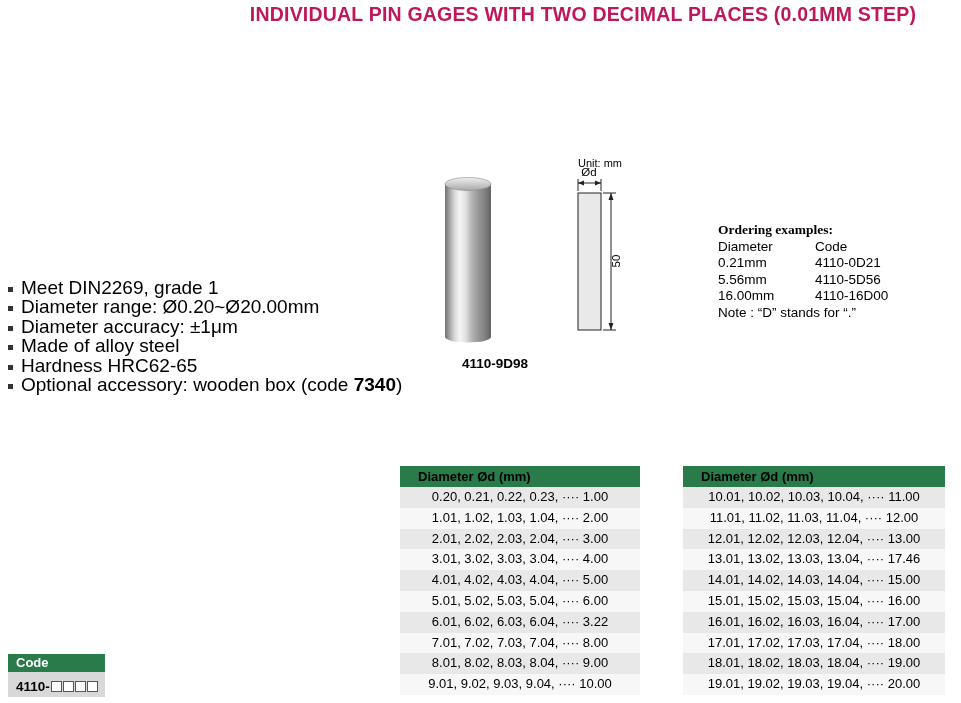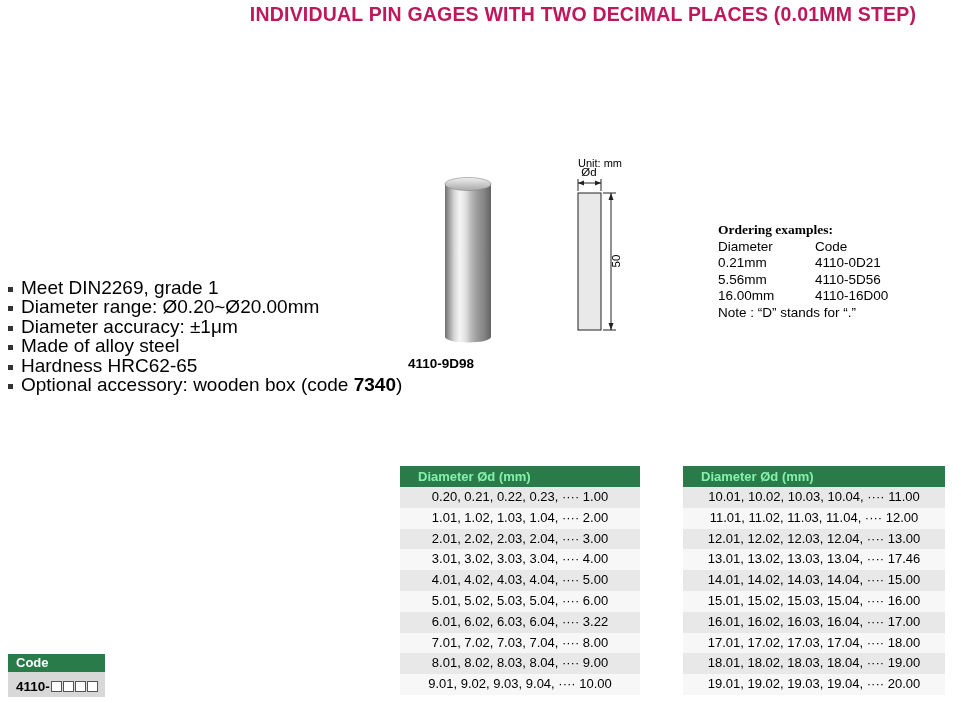--- a/index.html
+++ b/index.html
@@ -13,38 +13,38 @@
     position:absolute;left:208px;top:3px;width:750px;text-align:center;
     font-size:19.5px;font-weight:bold;color:#be185d;letter-spacing:0.2px;
   }
   
   .features{position:absolute;left:8px;top:259px;font-size:19px;line-height:19.4px;margin-top:19px;}
   .feature{display:flex;align-items:baseline;white-space:nowrap;}
   .bullet{display:inline-block;width:5px;height:5px;background:#333;margin-right:8px;flex:0 0 auto;transform:translateY(-2px);}
   .feature b{font-weight:bold;}
   
   .pin-svg{position:absolute;left:438px;top:176px;}
-  .pin-label{position:absolute;left:408px;top:356px;width:120px;text-align:left;font-weight:bold;font-size:13.5px;}
+  .pin-label{position:absolute;left:408px;top:356px;width:120px;text-align:right;font-weight:bold;font-size:13.5px;}
   
   .drawing-svg{position:absolute;left:558px;top:153px;}
   .drawing-svg text{font-family:"Liberation Sans","DejaVu Sans",sans-serif;fill:#000;}
   
   .ordering{position:absolute;left:718px;top:222px;width:230px;font-size:13.5px;line-height:16.6px;}
   .ordering-heading{font-weight:bold;font-family:Liberation Serif, serif;}
   .ordering-grid{display:grid;grid-template-columns:97px auto;}
   
   .code-panel{position:absolute;left:8px;top:654px;width:97px;font-size:13px;}
   .code-panel-header{background:#2a7b4a;color:#fff;font-weight:bold;height:18px;line-height:18px;padding:0 0 0 8px;}
   .code-panel-value{background:#d8d8d8;font-weight:bold;height:21px;line-height:21px;padding:4px 0 0 8px;font-size:13.5px;}
   .code-box{display:inline-block;width:9px;height:9px;background:#fff;border:1px solid #555;margin-left:1px;vertical-align:-1px;}
   
   .size-table{position:absolute;top:466px;}
   .size-table-1{left:400px;width:240px;}
   .size-table-2{left:683px;width:262px;}
-  .thead{background:#2a7b4a;color:#86efac;font-weight:bold;font-size:13px;height:21px;line-height:21px;padding-left:18px;}
+  .thead{background:#2a7b4a;color:#000000;font-weight:bold;font-size:13px;height:21px;line-height:21px;padding-left:18px;}
   .trow{height:20.8px;line-height:20.8px;font-size:13px;text-align:center;white-space:nowrap;}
   .trow:nth-child(even){background:#e8e8e8;}
   .trow:nth-child(odd){background:#f7f7f7;}
 </style>
 </head>
 <body>
 
 <div id="page">
 
   <div class="page-title">INDIVIDUAL PIN GAGES WITH TWO DECIMAL PLACES (0.01MM STEP)</div>

